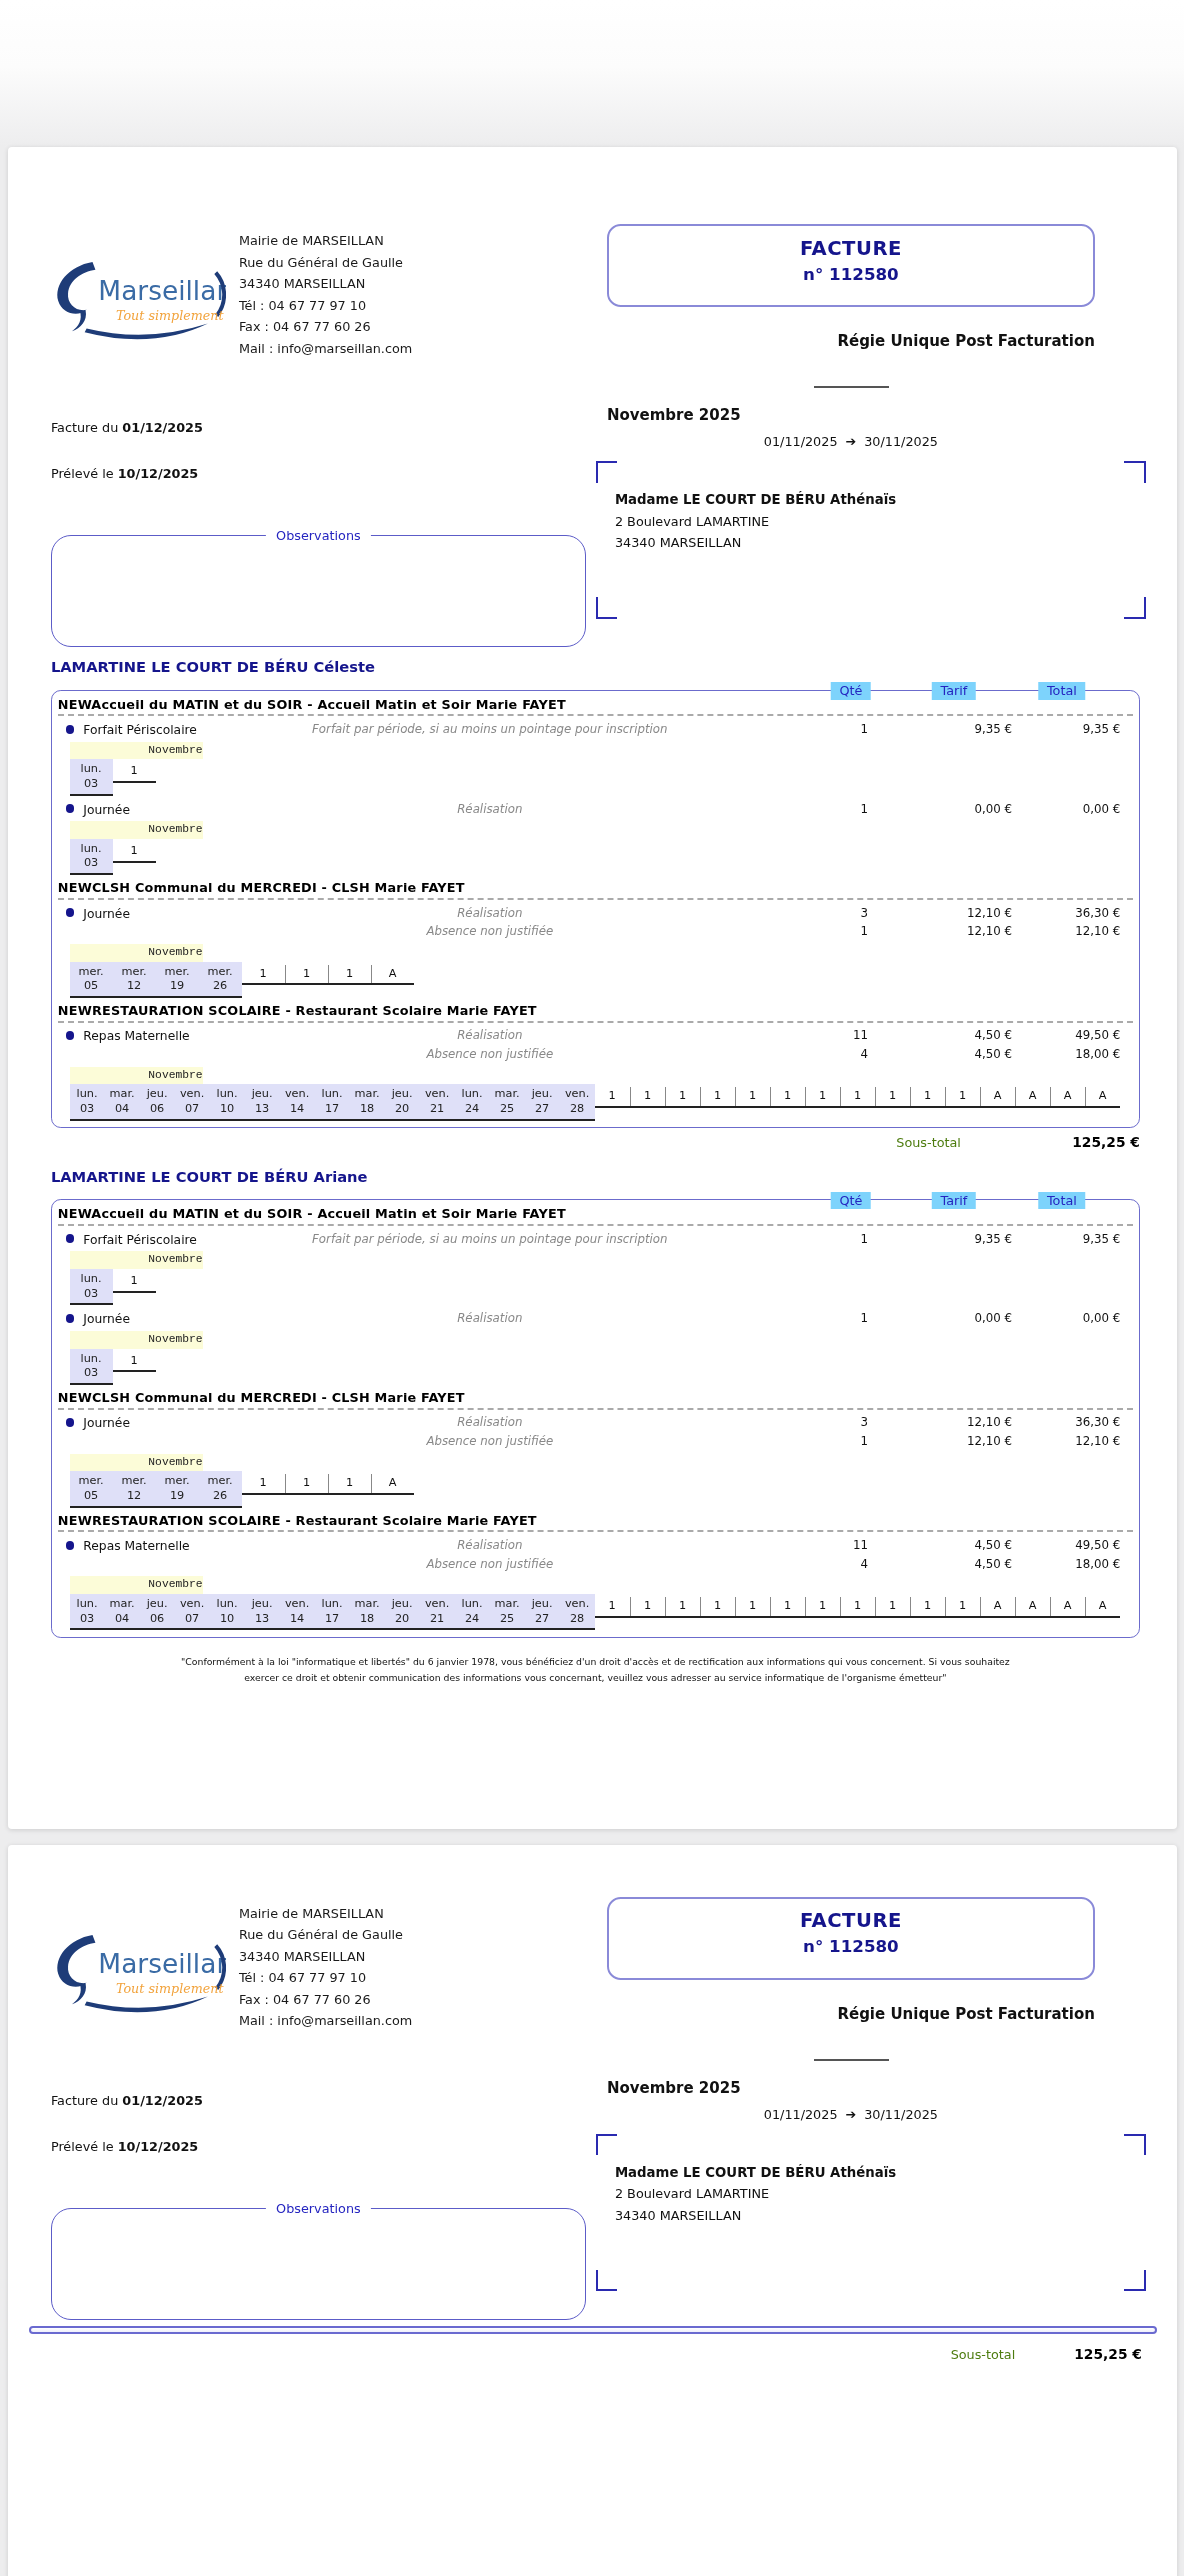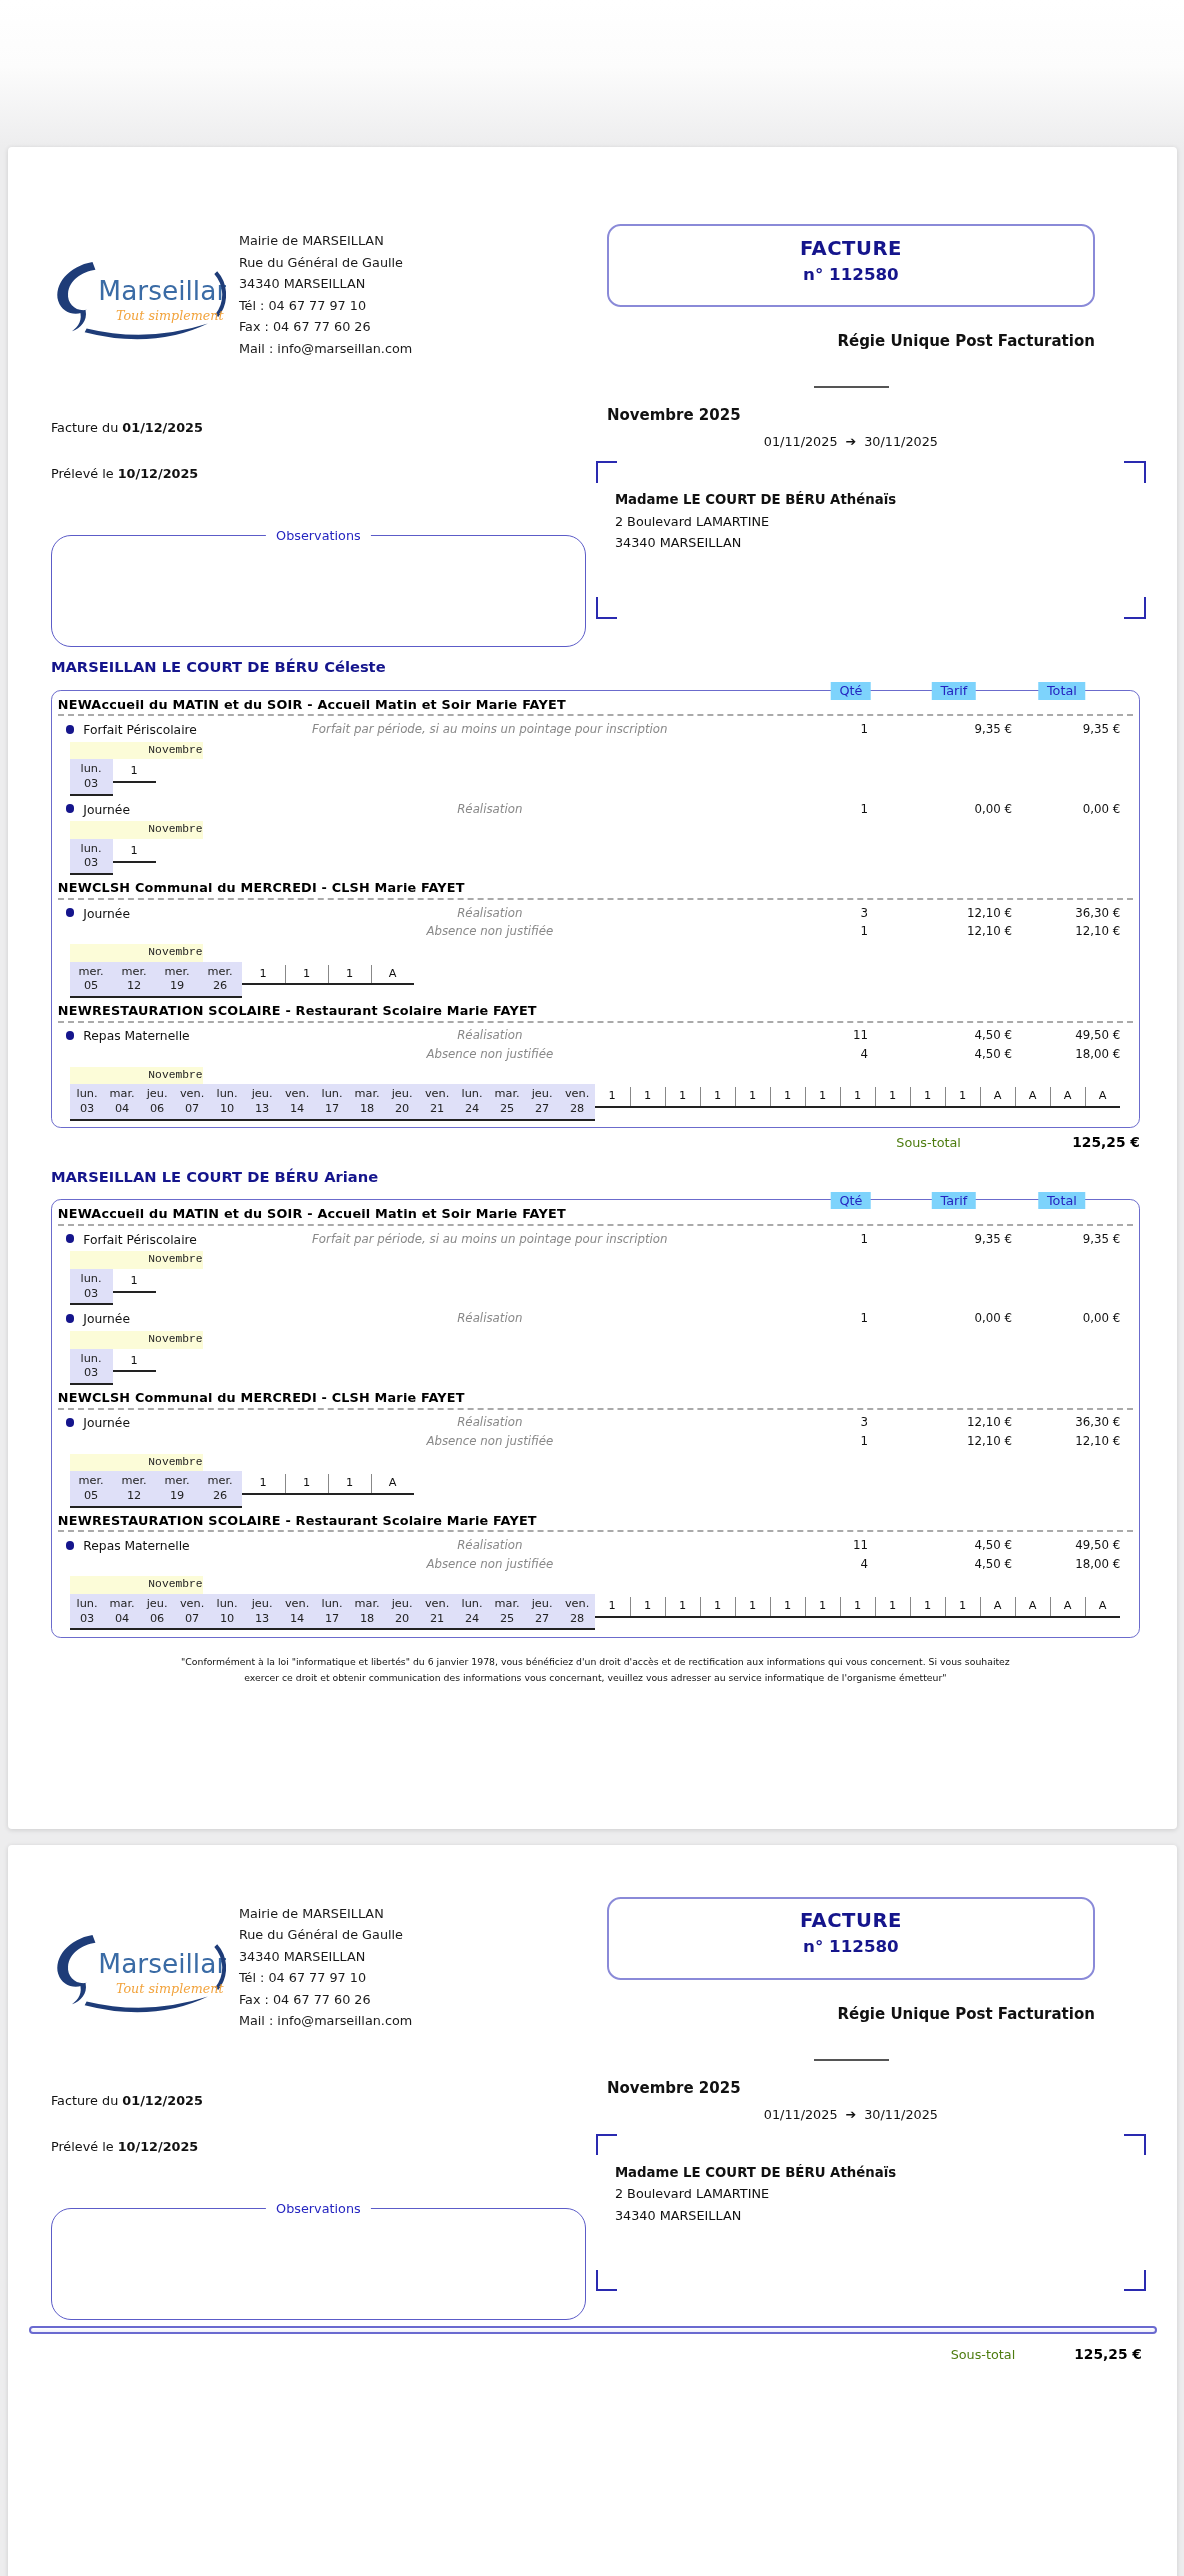--- a/index.html
+++ b/index.html
@@ -171,21 +171,21 @@
         <div>34340 MARSEILLAN</div>
       </div>
 
       <div class="obsbox">
         <span class="obslabel">Observations</span>
       </div>
     </div>
 
     <div id="sections-p1">
         <div class="section">
-          <div class="sname">MARSEILLAN LE COURT DE BÉRU Céleste</div>
+          <div class="sname">LAMARTINE LE COURT DE BÉRU Céleste</div>
           <div class="boxwrap">
             <div class="sbox">
               <span class="collabel" style="left: 799px;">Qté</span>
               <span class="collabel" style="left: 902px;">Tarif</span>
               <span class="collabel" style="left: 1010px;">Total</span>
               <div class="grp-title">NEWAccueil du MATIN et du SOIR - Accueil Matin et Soir Marie FAYET</div>
               <div class="grp-sep"></div>
               <div class="item">
                 <div class="iline"><span class="bullet"></span><span class="ilabel">Forfait Périscolaire</span><span class="inote">Forfait par période, si au moins un pointage pour inscription</span><span class="num iqty">1</span><span class="num itarif">9,35 €</span><span class="num itotal">9,35 €</span></div>
               </div>
@@ -332,21 +332,21 @@
                   <div class="cal-val">A</div>
                 </div></div>
             </div>
           </div>
           <div class="subrow">
             <span class="sl">Sous-total</span>
             <span class="sv">125,25 €</span>
           </div>
         </div>
         <div class="section">
-          <div class="sname">MARSEILLAN LE COURT DE BÉRU Ariane</div>
+          <div class="sname">LAMARTINE LE COURT DE BÉRU Ariane</div>
           <div class="boxwrap">
             <div class="sbox">
               <span class="collabel" style="left: 799px;">Qté</span>
               <span class="collabel" style="left: 902px;">Tarif</span>
               <span class="collabel" style="left: 1010px;">Total</span>
               <div class="grp-title">NEWAccueil du MATIN et du SOIR - Accueil Matin et Soir Marie FAYET</div>
               <div class="grp-sep"></div>
               <div class="item">
                 <div class="iline"><span class="bullet"></span><span class="ilabel">Forfait Périscolaire</span><span class="inote">Forfait par période, si au moins un pointage pour inscription</span><span class="num iqty">1</span><span class="num itarif">9,35 €</span><span class="num itotal">9,35 €</span></div>
               </div>

